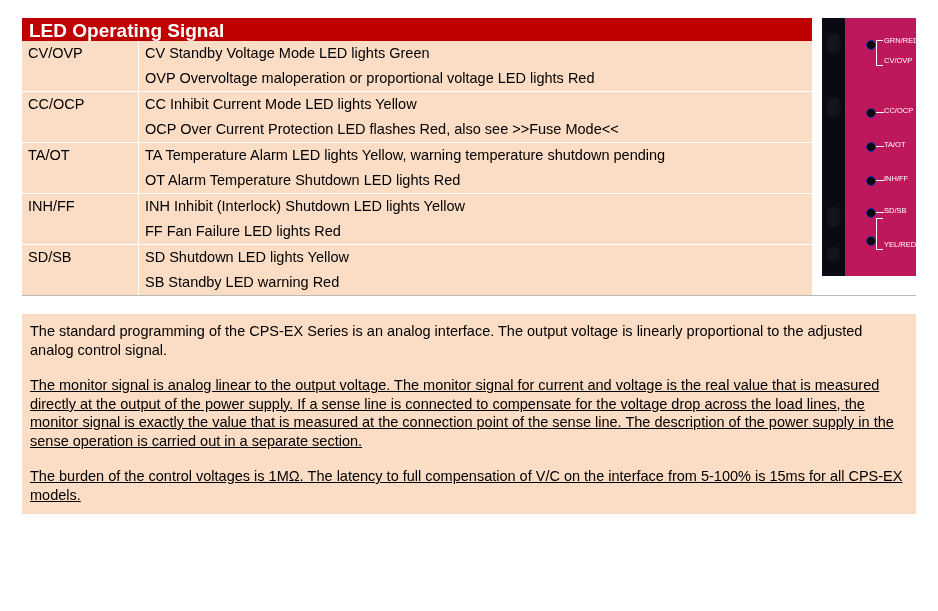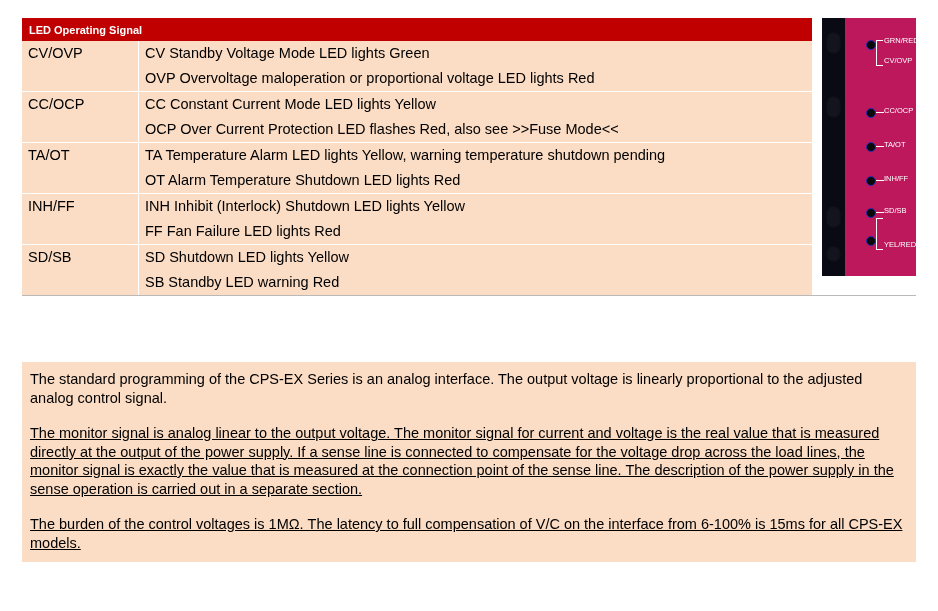--- a/index.html
+++ b/index.html
@@ -27,21 +27,21 @@
   .led-block {
     position: absolute;
     left: 22px;
     top: 18px;
     width: 790px;
   }
   .section-header {
     background: #c00000;
     color: #ffffff;
     font-weight: bold;
-    font-size: 11px;
+    font-size: 19px;
     line-height: 21px;
     padding: 1px 0 2px 6px;
     border: 1px solid #c00000;
     box-sizing: border-box;
     height: 23px;
   }
   table.led-table {
     border-collapse: collapse;
     width: 100%;
     table-layout: fixed;
@@ -140,21 +140,20 @@
     left: 22px;
     top: 314px;
     width: 894px;
   }
   .prog-body {
     background: #fbdcc4;
     font-size: 14.5px;
     line-height: 18.5px;
     padding: 8px 10px 10px 8px;
     box-sizing: border-box;
-    margin-top: 48px;
   }
   .prog-body p {
     margin: 0 0 0 0;
   }
   .prog-body p.gap {
     margin-top: 17px;
     text-decoration: underline;
   }
 </style>
 </head>
@@ -169,21 +168,21 @@
         <tr class="first">
           <td class="code" rowspan="2">CV/OVP</td>
           <td>CV Standby Voltage Mode LED lights Green</td>
         </tr>
         <tr>
           <td>OVP Overvoltage maloperation or proportional voltage LED lights Red</td>
         </tr>
 
         <tr class="rowtop">
           <td class="code" rowspan="2">CC/OCP</td>
-          <td>CC Constant Current Mode LED lights Yellow</td>
+          <td>CC Inhibit Current Mode LED lights Yellow</td>
         </tr>
         <tr>
           <td>OCP Over Current Protection LED flashes Red, also see &gt;&gt;Fuse Mode&lt;&lt;</td>
         </tr>
 
         <tr class="rowtop">
           <td class="code" rowspan="2">TA/OT</td>
           <td>TA Temperature Alarm LED lights Yellow, warning temperature shutdown pending</td>
         </tr>
         <tr>
@@ -242,17 +241,17 @@
     <div class="bracket" style="left:54px; top:200px; width:6px; height:30px;"></div>
     <div class="lbl" style="left:62px; top:222px;text-align:center;">YEL/RED</div>
   </div>
 
   <div class="divider"></div>
 
   <div class="prog-block">
     <div class="prog-body">
       <p>The standard programming of the CPS-EX Series is an analog interface. The output voltage is linearly proportional to the adjusted analog control signal.</p>
       <p class="gap">The monitor signal is analog linear to the output voltage. The monitor signal for current and voltage is the real value that is measured directly at the output of the power supply. If a sense line is connected to compensate for the voltage drop across the load lines, the monitor signal is exactly the value that is measured at the connection point of the sense line. The description of the power supply in the sense operation is carried out in a separate section.</p>
-      <p class="gap">The burden of the control voltages is 1MΩ. The latency to full compensation of V/C on the interface from 6-100% is 15ms for all CPS-EX models.</p>
+      <p class="gap">The burden of the control voltages is 1MΩ. The latency to full compensation of V/C on the interface from 5-100% is 15ms for all CPS-EX models.</p>
     </div>
   </div>
 
 </div>
 
 </body></html>

